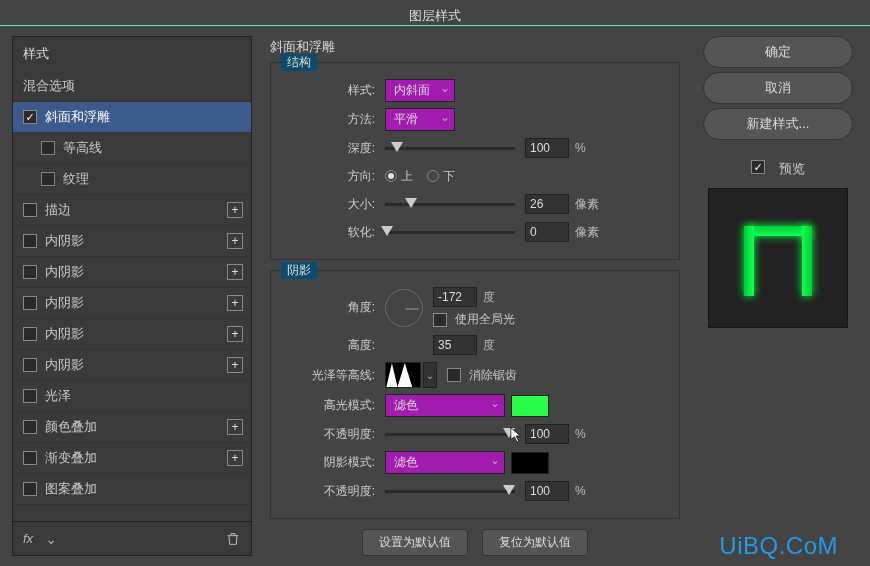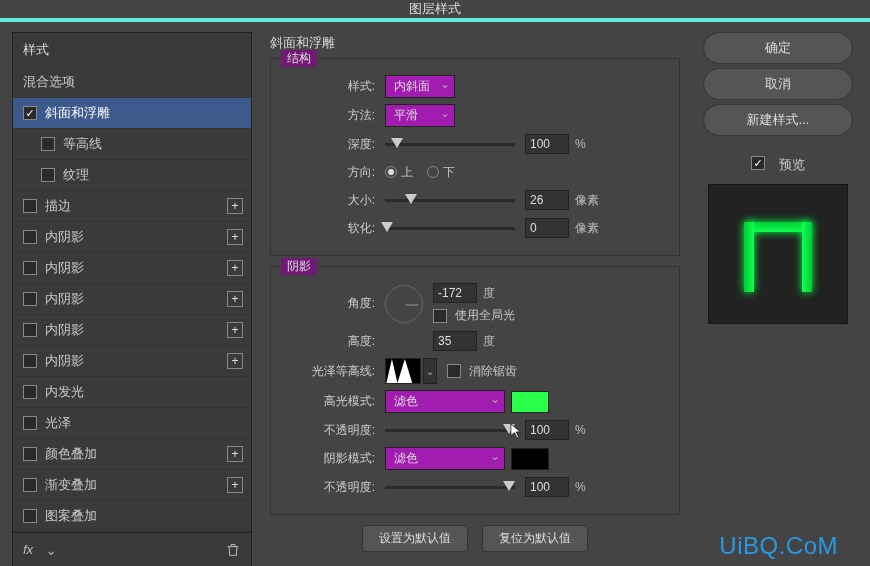--- a/index.html
+++ b/index.html
@@ -1,37 +1,37 @@
 <!DOCTYPE html>
 <html><head>
 <meta charset="utf-8">
 <style>
 * { box-sizing: border-box; margin: 0; padding: 0; font-family: "Microsoft YaHei", Arial, sans-serif; }
 body { background: #1a1a1a; width: 870px; height: 566px; overflow: hidden; color: #c8c8c8; font-size: 13px; }
 .dialog { width: 870px; height: 566px; background: #444444; display: flex; flex-direction: column; }
-.titlebar { height: 28px; background: #444444; display: flex; align-items: flex-end; justify-content: center; border-bottom: 4px solid #5eead4; }
+.titlebar { height: 28px; background: #444444; display: flex; align-items: flex-end; justify-content: center; border-bottom: 1px solid #5eead4; }
 .dialog-title { color: #ddd; font-size: 13px; }
 .body { flex: 1; display: flex; background: #444444; padding: 10px 12px; gap: 10px; }
 .left-panel { width: 240px; background: #3a3a3a; border: 1px solid #222; display: flex; flex-direction: column; }
 .left-header { padding: 8px 10px; color: #ddd; }
 .style-list { flex: 1; overflow: auto; }
 .style-item { display: flex; align-items: center; padding: 6px 10px; color: #c8c8c8; border-bottom: 1px solid #333; position: relative; }
 .style-item.blend { padding: 6px 10px; }
 .style-item.selected { background: #3d5a8c; color: #fff; }
 .style-item.sub { padding-left: 28px; }
 .checkbox { width: 14px; height: 14px; border: 1px solid #888; margin-right: 8px; display: inline-flex; align-items: center; justify-content: center; background: #2a2a2a; font-size: 10px; color: #ddd; }
 .checkbox.checked::after { content: "✓"; color: #fff; font-size: 11px; }
 .add-icon { position: absolute; right: 8px; width: 16px; height: 16px; border: 1px solid #888; display: flex; align-items: center; justify-content: center; font-size: 12px; color: #ddd; }
 .left-footer { height: 34px; border-top: 1px solid #222; display: flex; align-items: center; padding: 0 10px; gap: 10px; }
 .fx-label { font-style: italic; color: #bbb; font-size: 13px; }
 .trash-icon { margin-left: auto; width: 16px; height: 16px; }
 .center-panel { flex: 1; padding: 0 8px; }
 .section-title { color: #ddd; margin: 2px 0 6px 0; }
 .fieldset { border: 1px solid #333; padding: 10px 14px; margin-bottom: 10px; position: relative; }
-.fieldset-legend { position: absolute; top: -9px; left: 10px; background: #701a75; padding: 0 6px; color: #ddd; font-size: 12px; }
+.fieldset-legend { position: absolute; top: -9px; left: 10px; background: #0c4a6e; padding: 0 6px; color: #ddd; font-size: 12px; }
 .row { display: flex; align-items: center; margin: 6px 0; min-height: 22px; }
 .row-label { width: 90px; text-align: right; margin-right: 10px; color: #ccc; font-size: 12px; }
 .select { background: #a21caf; border: 1px solid #222; color: #ddd; padding: 2px 20px 2px 8px; font-size: 12px; position: relative; min-width: 70px; display: inline-flex; align-items: center; }
 .select::after { content: "⌄"; position: absolute; right: 4px; top: 1px; color: #aaa; }
 .slider-track { flex: 0 0 130px; height: 3px; background: #2a2a2a; position: relative; margin-right: 10px; }
 .slider-thumb { position: absolute; top: -5px; width: 0; height: 0; border-left: 6px solid transparent; border-right: 6px solid transparent; border-top: 10px solid #ccc; }
 .num-input { width: 44px; background: #333; border: 1px solid #222; color: #ddd; padding: 2px 4px; font-size: 12px; text-align: left; }
 .unit { margin-left: 6px; color: #bbb; font-size: 12px; }
 .radio { width: 12px; height: 12px; border: 1px solid #888; border-radius: 50%; margin-right: 4px; display: inline-flex; align-items: center; justify-content: center; }
 .radio.checked::after { content: ""; width: 6px; height: 6px; background: #ddd; border-radius: 50%; }
@@ -109,24 +109,20 @@
               <span>内阴影</span>
               <span class="add-icon">+</span>
             </div>
             <div class="style-item">
               <span class="checkbox"></span>
               <span>内阴影</span>
               <span class="add-icon">+</span>
             </div>
             <div class="style-item">
               <span class="checkbox"></span>
-              <span>内发光</span>
-            </div>
-            <div class="style-item">
-              <span class="checkbox"></span>
               <span>光泽</span>
             </div>
             <div class="style-item">
               <span class="checkbox"></span>
               <span>颜色叠加</span>
               <span class="add-icon">+</span>
             </div>
             <div class="style-item">
               <span class="checkbox"></span>
               <span>渐变叠加</span>

